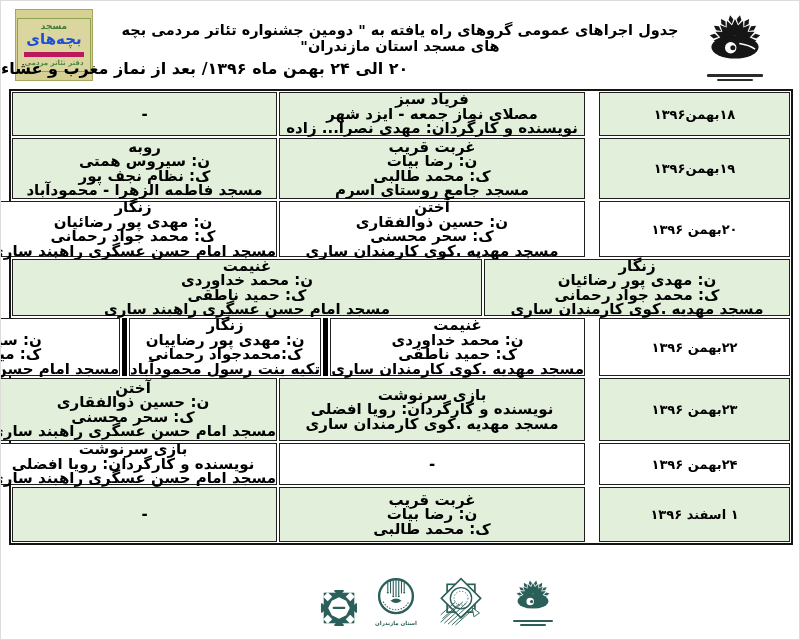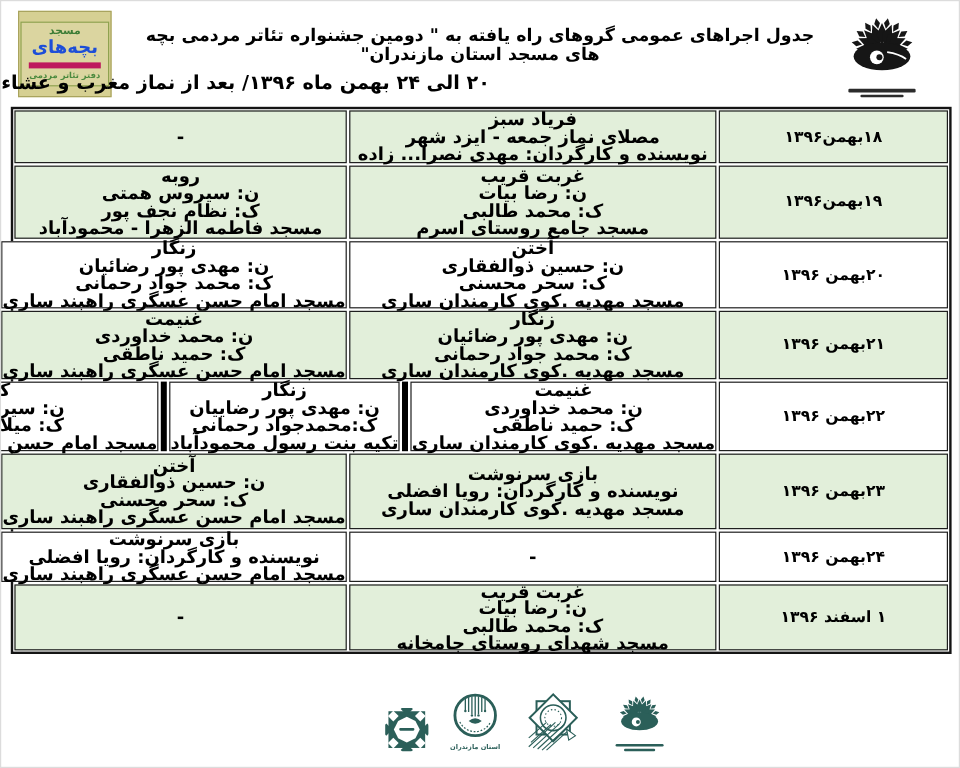--- a/index.html
+++ b/index.html
@@ -31,21 +31,21 @@
     border:2px solid #141414;background:#fff;box-sizing:border-box;
     display:flex;flex-direction:column;gap:2px;padding:1px;}
   .row{display:flex;gap:2px;flex:0 0 auto;}
   .row:nth-child(1){height:44px}.row:nth-child(2){height:61px}
   .row:nth-child(3){height:56px}.row:nth-child(4){height:57px}
   .row:nth-child(5){height:58px}.row:nth-child(6){height:63px}
   .row:nth-child(7){height:42px}.row:nth-child(8){height:55px}
   .cell{border:1px solid #1f1f1f;background:#fff;box-sizing:border-box;
     display:flex;flex-direction:column;justify-content:center;align-items:center;}
   .shaded .cell{background:#e2efda;}
-  .cell.date{flex:0 0 191px;font-size:13px;font-weight:bold;letter-spacing:.5px;}
+  .cell.date{flex:0 0 191px;font-size:13px;font-weight:bold;letter-spacing:.5px;margin-left:12px;}
   .cell.c0{flex:0 0 306px;}
   .cell.c1{flex:1 1 auto;}
   .triple .cell.c0{flex:0 0 201px;}
   .triple .cell.c1{flex:0 0 161px;}
   .triple .cell.c2{flex:1 1 auto;}
   .vbar{flex:0 0 5px;background:#000;}
   .line{font-size:15px;font-weight:bold;line-height:14.5px;white-space:nowrap;direction:rtl;}
 
   
   .footer{position:absolute;top:563px;left:0;right:0;height:62px;
@@ -140,21 +140,20 @@
         <div class="line">مسجد مهدیه .کوی کارمندان ساری</div>
       </div>
       <div class="cell content c1">
         <div class="line">زنگار</div>
         <div class="line">ن: مهدی پور رضائیان</div>
         <div class="line">ک: محمد جواد رحمانی</div>
         <div class="line">مسجد امام حسن عسگری راهبند ساری</div>
       </div>
     </div>
     <div class="row shaded">
-      <div class="cell date">۲۱بهمن ۱۳۹۶</div>
       <div class="cell content c0">
         <div class="line">زنگار</div>
         <div class="line">ن: مهدی پور رضائیان</div>
         <div class="line">ک: محمد جواد رحمانی</div>
         <div class="line">مسجد مهدیه .کوی کارمندان ساری</div>
       </div>
       <div class="cell content c1">
         <div class="line">غنیمت</div>
         <div class="line">ن: محمد خداوردی</div>
         <div class="line">ک: حمید ناطقی</div>
@@ -208,21 +207,20 @@
         <div class="line">نویسنده و کارگردان: رویا افضلی</div>
         <div class="line">مسجد امام حسن عسگری راهبند ساری</div>
       </div>
     </div>
     <div class="row shaded">
       <div class="cell date">۱  اسفند ۱۳۹۶</div>
       <div class="cell content c0">
         <div class="line">غربت قریب</div>
         <div class="line">ن: رضا بیات</div>
         <div class="line">ک: محمد طالبی</div>
-        <div class="line">مسجد شهدای روستای جامخانه</div>
       </div>
       <div class="cell content c1">
         <div class="line">-</div>
       </div>
     </div>
   </div>
 
 <div class="footer">
 
   <div class="flogo">

